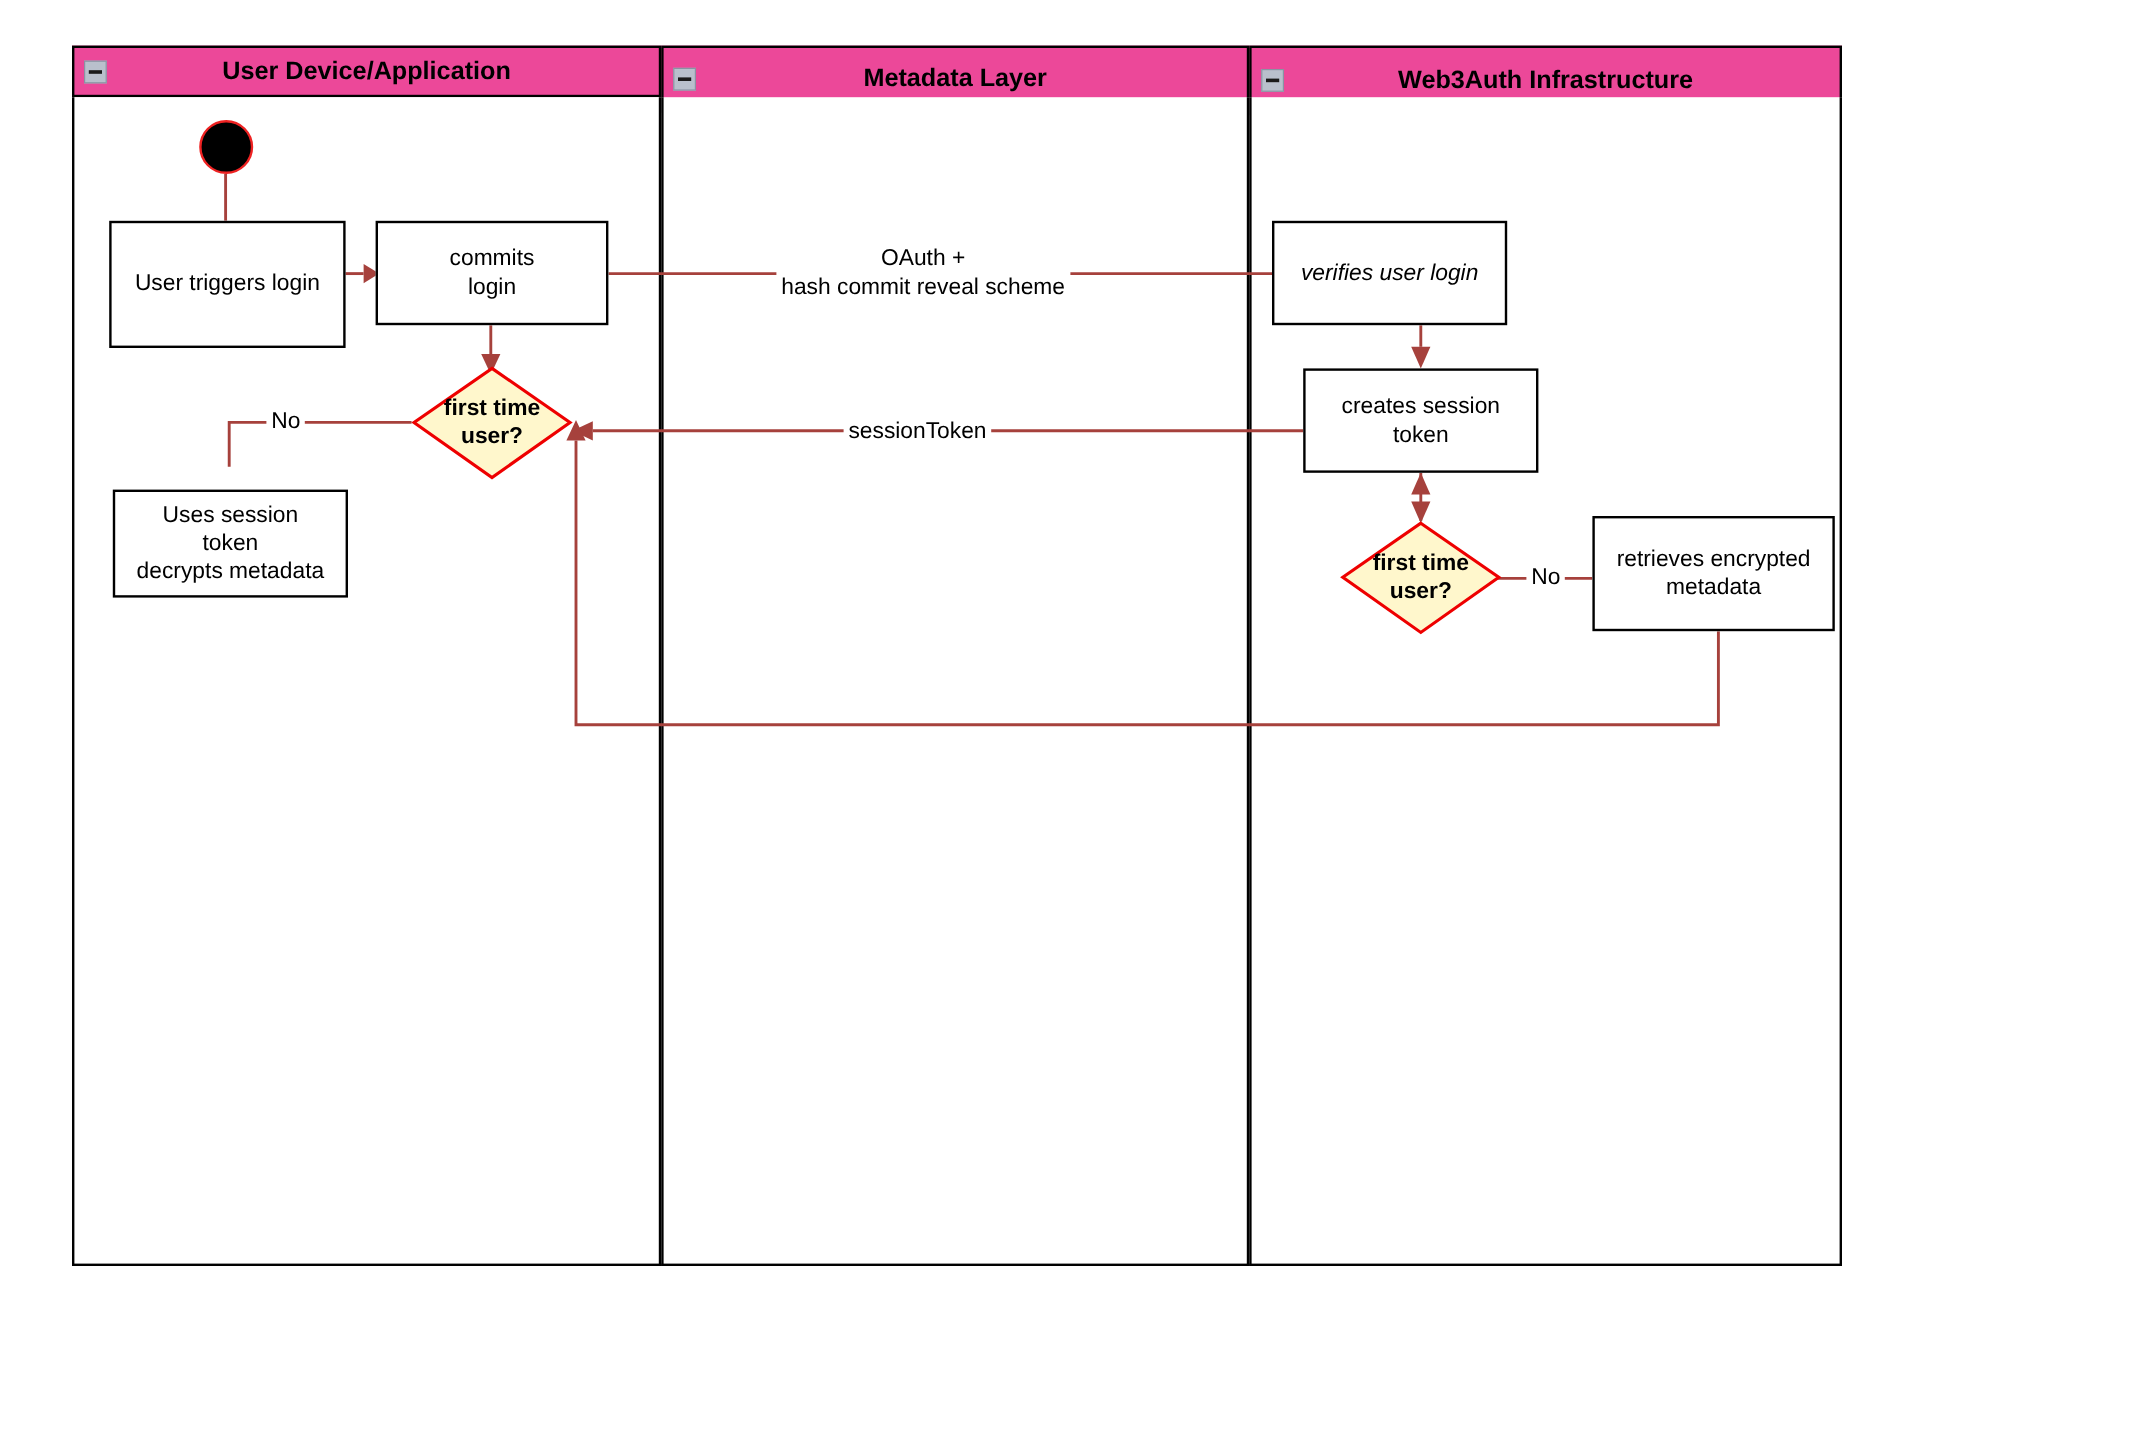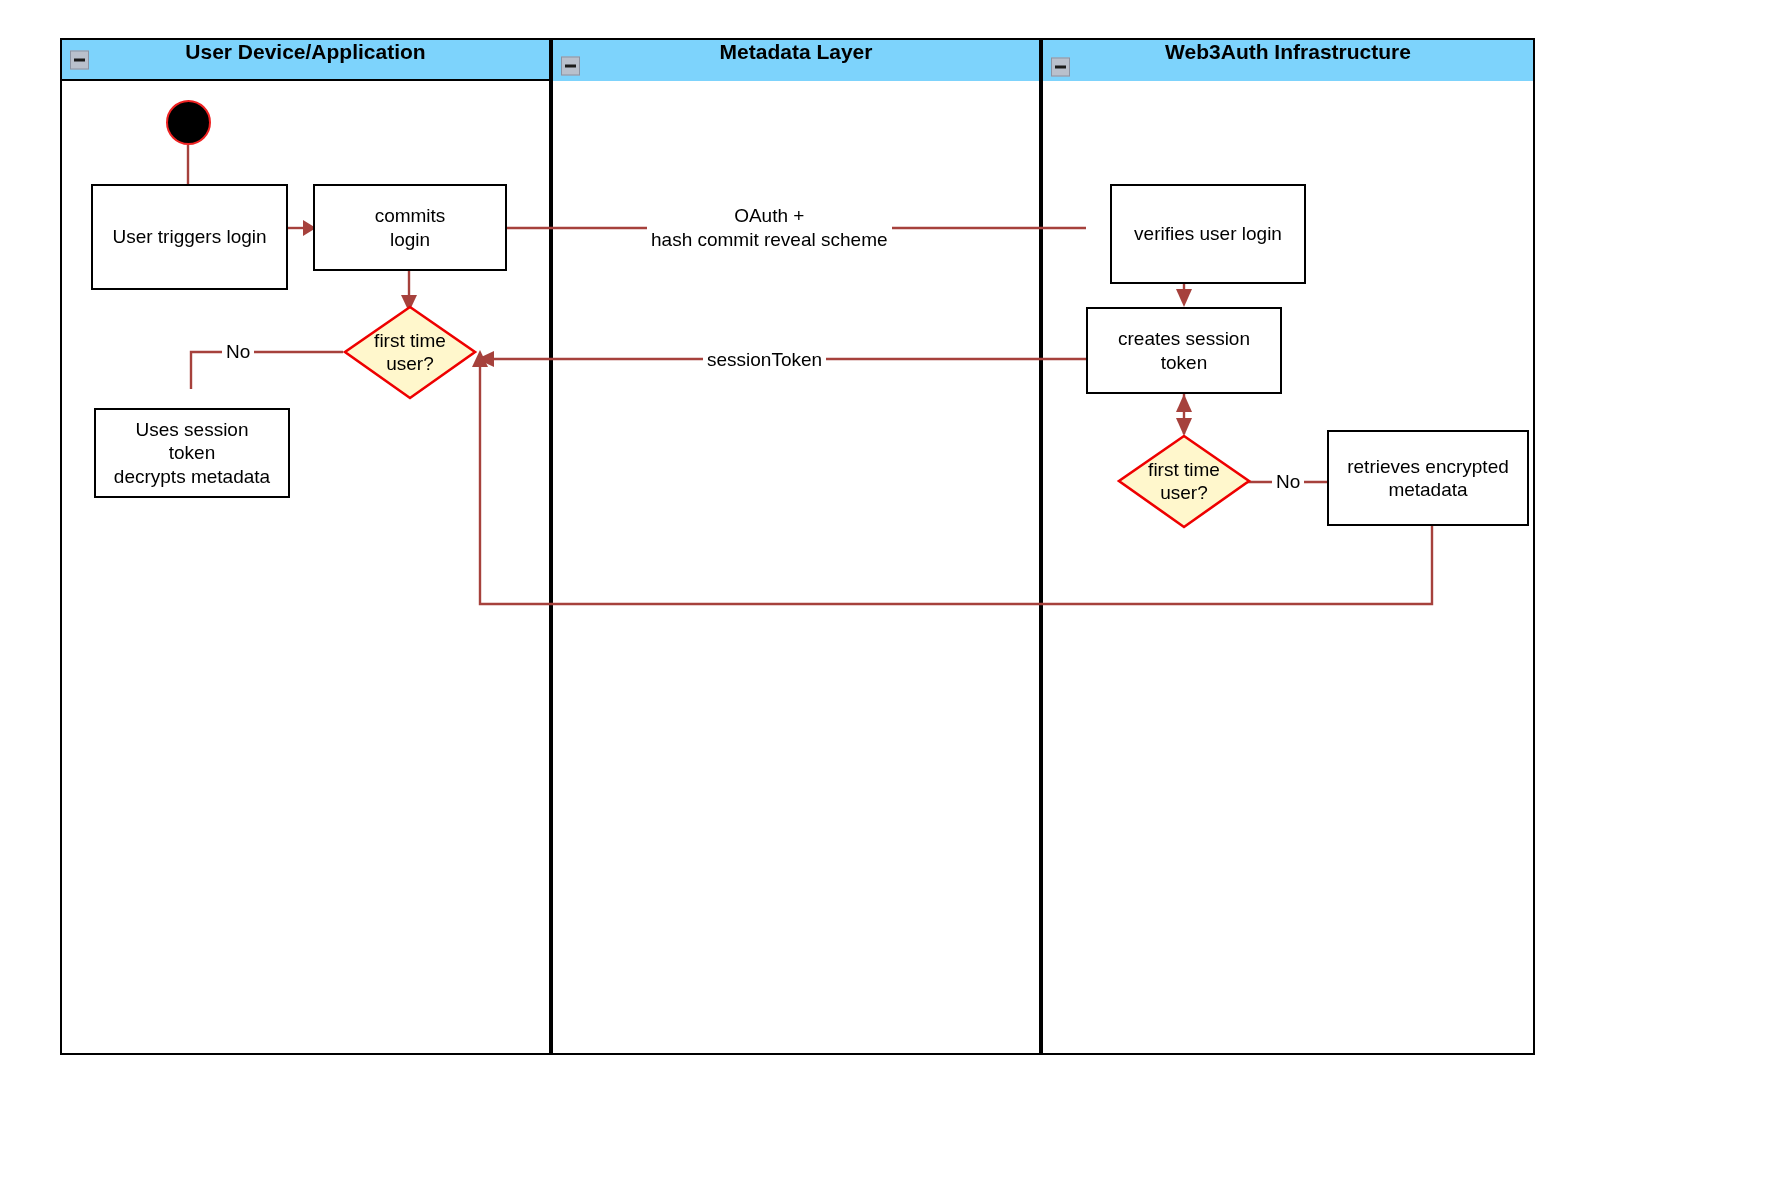--- a/index.html
+++ b/index.html
@@ -1,34 +1,34 @@
 <!DOCTYPE html>
 <html><head>
 <meta charset="utf-8">
 <style>
   html,body{margin:0;padding:0;background:#ffffff;}
   body{font-family:"Liberation Sans",sans-serif;}
   #canvas{position:relative;width:1780px;height:1202px;background:#ffffff;overflow:hidden;}
-  .lane-header{position:absolute;box-sizing:border-box;border:2px solid #000;background:#7dd3fc;
-               display:flex;justify-content:center;}
+  .lane-header{position:absolute;box-sizing:border-box;border:2px solid #000;background:#ec4899;
+               display:flex;align-items:center;justify-content:center;}
   .lane-title{font-size:21px;font-weight:bold;color:#000;letter-spacing:0px;}
   .lane-body{position:absolute;box-sizing:border-box;border-left:2px solid #000;border-right:2px solid #000;
              border-bottom:2px solid #000;background:#ffffff;}
   .collapse-icon{position:absolute;left:8px;top:50%;transform:translateY(-50%);
                  width:19px;height:19px;background:#b9c0cc;border:1px solid #8a93a3;box-sizing:border-box;
                  display:flex;align-items:center;justify-content:center;}
   .collapse-icon i{display:block;width:11px;height:3px;background:#1b1b1b;}
 
   
   .node{position:absolute;box-sizing:border-box;background:#ffffff;border:2px solid #000;
         display:flex;align-items:center;justify-content:center;text-align:center;
         font-size:19px;color:#000;line-height:1.22;padding:2px 6px;}
   .start-node{position:absolute;border-radius:50%;background:#000000;border:2px solid #ee2222;box-sizing:border-box;}
 
-  .diamond{position:absolute;}
+  .diamond{position:absolute;font-weight:bold;}
   .diamond svg{display:block;overflow:visible;}
   .diamond .dlabel{position:absolute;left:0;top:0;width:100%;height:100%;
                    display:flex;align-items:center;justify-content:center;text-align:center;
                    font-size:19px;color:#000;line-height:1.2;}
 
   
   .edge-layer{position:absolute;left:0;top:0;width:1780px;height:1202px;pointer-events:none;}
   .edge{fill:none;stroke:#a6413c;stroke-width:2.4;}
   .edge-head{fill:#a6413c;}
   .edge-label{position:absolute;font-size:19px;color:#000;white-space:nowrap;background:#ffffff;padding:0 4px;}
@@ -115,21 +115,21 @@
       </div>
     </div>
   </div>
 
   <div class="node" style="left:94px;top:408px;width:196px;height:90px;flex-direction:column;">
     <span>Uses session</span>
     <span>token</span>
     <span>decrypts metadata</span>
   </div>
 
-  <div class="node" style="left:1110px;top:184px;width:196px;height:100px;">
+  <div class="node" style="left:1060px;top:184px;width:196px;height:87px;font-style:italic;">
     <span>verifies user login</span>
   </div>
 
   <div class="node" style="left:1086px;top:307px;width:196px;height:87px;flex-direction:column;">
     <span>creates session</span>
     <span>token</span>
   </div>
 
   <div class="diamond" style="left:1117px;top:434px;width:134px;height:95px;">
     <svg width="134" height="95" viewBox="0 0 134 95" xmlns="http://www.w3.org/2000/svg">

